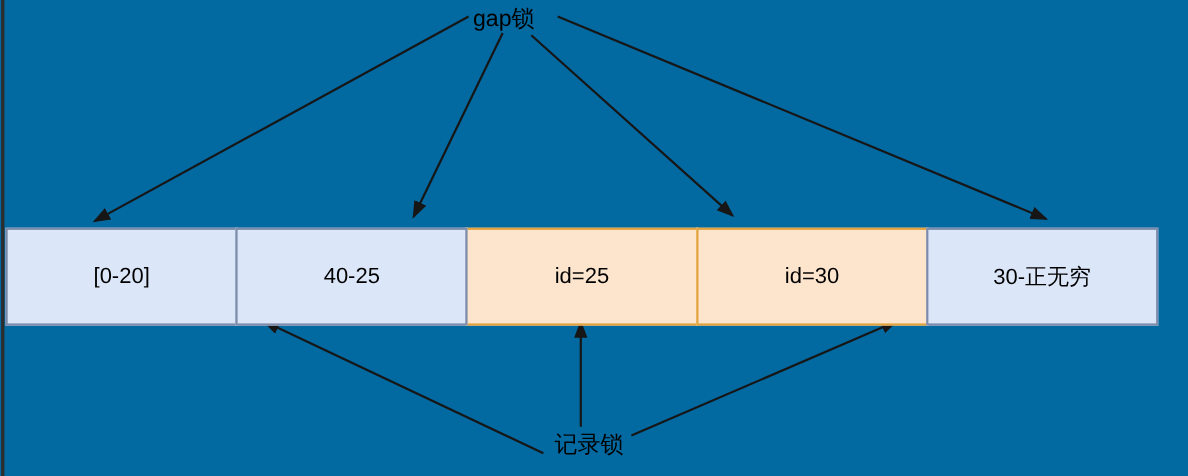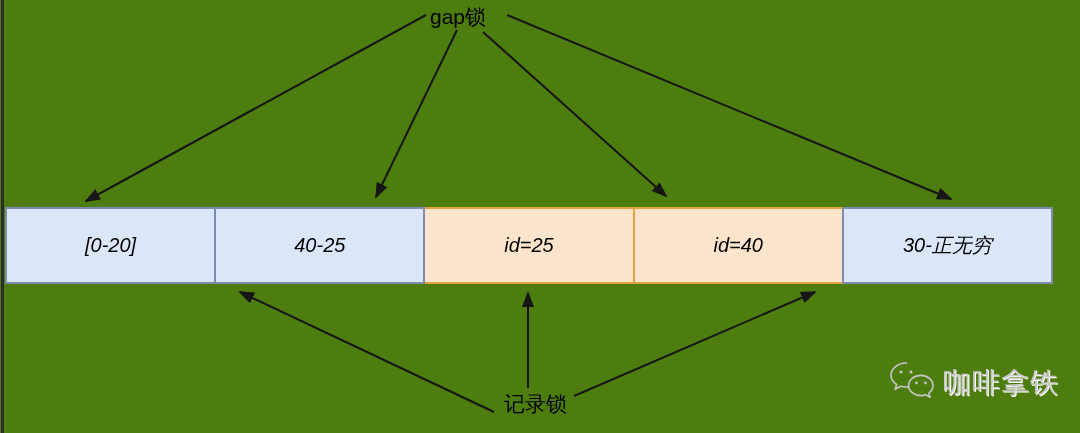--- a/index.html
+++ b/index.html
@@ -4,42 +4,41 @@
 <style>
   * { margin: 0; padding: 0; box-sizing: border-box; }
   html, body { background: #ffffff; }
   body {
     font-family: "Liberation Sans", "DejaVu Sans", sans-serif;
     width: 1080px; height: 433px; overflow: hidden;
   }
   .canvas {
     position: relative;
     width: 1080px; height: 433px;
-    background: #4d7c0f;
+    background: #0369a1;
   }
   .edge-line {
     position: absolute; left: 1px; top: 0;
     width: 3px; height: 433px;
     background: #2d2d2d;
   }
   .float-label {
     position: absolute;
     font-size: 21px;
     color: #000000;
     white-space: nowrap;
   }
   .gap-label { left: 430px; top: 3px; }
   .record-label { left: 504px; top: 390px; }
   .arrows-layer { position: absolute; left: 0; top: 0; width: 1080px; height: 433px; }
   .arrows-layer line { stroke: var(--arrow, #161616); stroke-width: 2; }
   .interval-row {
     position: absolute; left: 5px; top: 207px;
-    width: 1048px; height: 77px;
+    width: 1048px; height: 89px;
     display: flex;
-    font-style: italic;
   }
   .cell {
     flex: 1;
     display: flex; align-items: center; justify-content: center;
     font-size: 20px; color: #000000;
     white-space: nowrap;
   }
   .cell + .cell { margin-left: -2px; }
   .cell.gap {
     background: var(--gap-fill, #dbe6f8);
@@ -85,37 +84,20 @@
 
     <line x1="494" y1="412" x2="240" y2="292" marker-end="url(#ah)"></line>
     <line x1="528" y1="388" x2="528" y2="293" marker-end="url(#ah)"></line>
     <line x1="574" y1="396" x2="815" y2="292" marker-end="url(#ah)"></line>
   </svg>
 
   <div class="interval-row">
     <div class="cell gap">[0-20]</div>
     <div class="cell gap">40-25</div>
     <div class="cell record">id=25</div>
-    <div class="cell record">id=40</div>
+    <div class="cell record">id=30</div>
     <div class="cell gap">30-正无穷</div>
   </div>
 
   <div class="float-label record-label">记录锁</div>
 
-  <div class="watermark">
-    <span>
-      <svg width="48" height="41" viewBox="0 0 48 41" xmlns="http://www.w3.org/2000/svg">
-        <g stroke="#c6c6c6" stroke-width="1.6" fill="none" stroke-linecap="round" stroke-linejoin="round">
-          <path d="M18.5 3 C10 3 3 8.4 3 15.1 c0 3.8 2.2 7.2 5.6 9.4 l-1.5 4.7 5.4-3 c1.8 0.5 3.7 0.8 5.6 0.8 0.6 0 1.2 0 1.8 -0.1"></path>
-          <path d="M45 25.5 c0 -5.6 -5.5 -10.1 -12.2 -10.1 s-12.2 4.5 -12.2 10.1 5.5 10.1 12.2 10.1 c1.7 0 3.3 -0.3 4.7 -0.8 l4.6 2.5 -1.3 -4.1 c2.6 -1.9 4.2 -4.7 4.2 -7.7 z"></path>
-        </g>
-        <g fill="#c6c6c6">
-          <circle cx="13" cy="12" r="1.6"></circle>
-          <circle cx="23" cy="12" r="1.6"></circle>
-          <circle cx="28.5" cy="23" r="1.4"></circle>
-          <circle cx="37.5" cy="23" r="1.4"></circle>
-        </g>
-      </svg>
-    </span>
-    <span class="watermark-text">咖啡拿铁</span>
-  </div>
 
 </div>
 
 </body></html>

